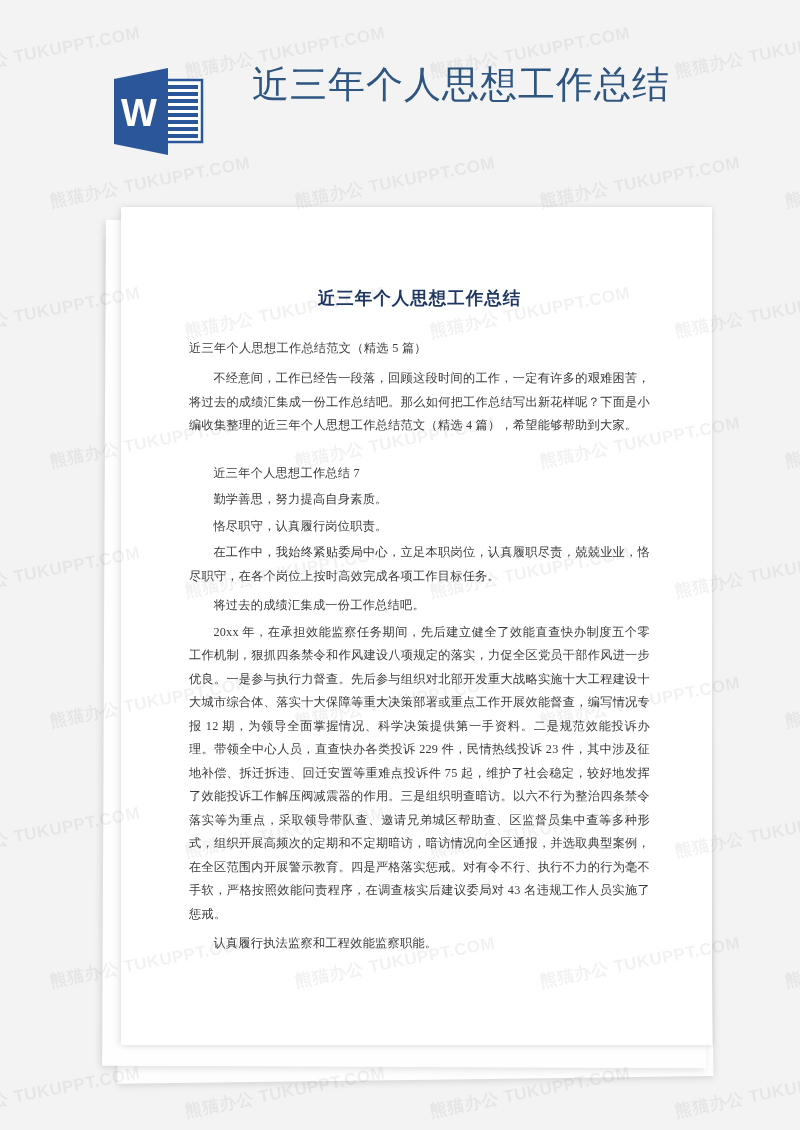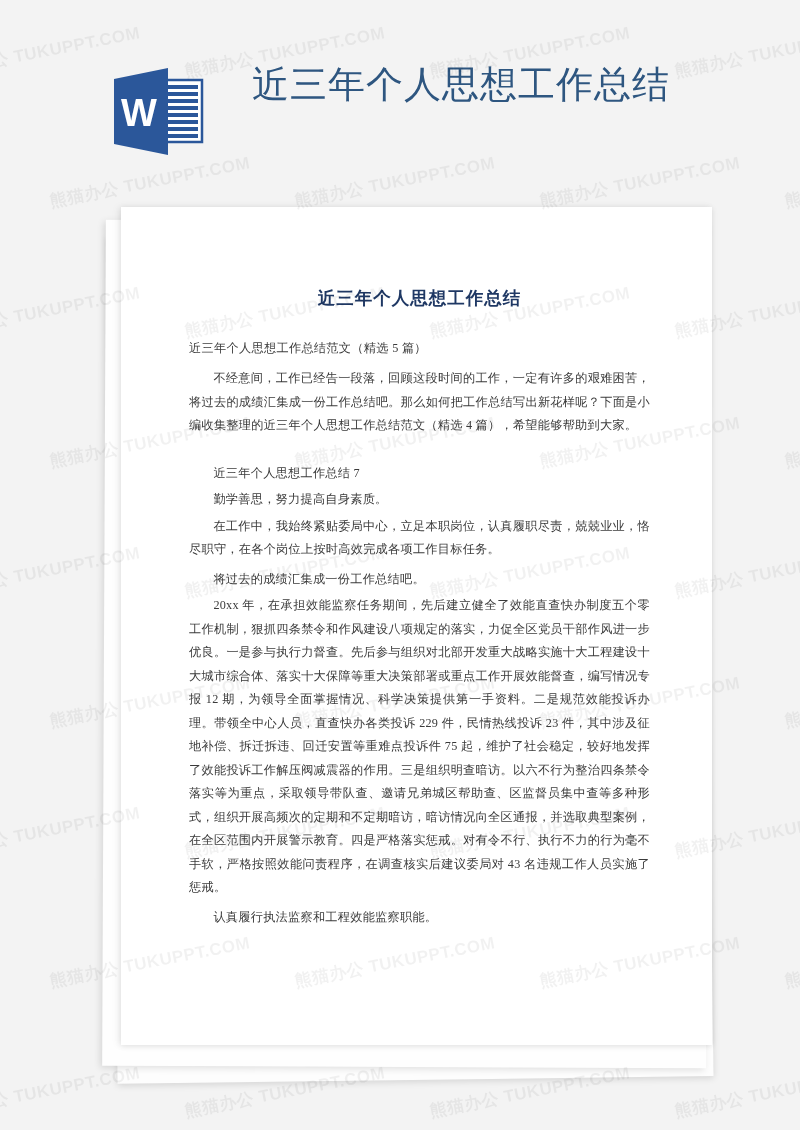--- a/index.html
+++ b/index.html
@@ -198,20 +198,21 @@
   <div class="doc-body">
 
     <div class="doc-title">近三年个人思想工作总结</div>
 
     <div class="doc-subtitle">近三年个人思想工作总结范文（精选 5 篇）</div>
 
     <div id="paragraphs">
         <div class="para indent gap-lg">不经意间，工作已经告一段落，回顾这段时间的工作，一定有许多的艰难困苦，将过去的成绩汇集成一份工作总结吧。那么如何把工作总结写出新花样呢？下面是小编收集整理的近三年个人思想工作总结范文（精选 4 篇），希望能够帮助到大家。</div>
         <div class="para indent tight">近三年个人思想工作总结 7</div>
         <div class="para indent tight">勤学善思，努力提高自身素质。</div>
+        <div class="para indent tight">恪尽职守，认真履行岗位职责。</div>
         <div class="para indent">在工作中，我始终紧贴委局中心，立足本职岗位，认真履职尽责，兢兢业业，恪尽职守，在各个岗位上按时高效完成各项工作目标任务。</div>
         <div class="para indent tight">将过去的成绩汇集成一份工作总结吧。</div>
         <div class="para indent">20xx 年，在承担效能监察任务期间，先后建立健全了效能直查快办制度五个零工作机制，狠抓四条禁令和作风建设八项规定的落实，力促全区党员干部作风进一步优良。一是参与执行力督查。先后参与组织对北部开发重大战略实施十大工程建设十大城市综合体、落实十大保障等重大决策部署或重点工作开展效能督查，编写情况专报 12 期，为领导全面掌握情况、科学决策提供第一手资料。二是规范效能投诉办理。带领全中心人员，直查快办各类投诉 229 件，民情热线投诉 23 件，其中涉及征地补偿、拆迁拆违、回迁安置等重难点投诉件 75 起，维护了社会稳定，较好地发挥了效能投诉工作解压阀减震器的作用。三是组织明查暗访。以六不行为整治四条禁令落实等为重点，采取领导带队查、邀请兄弟城区帮助查、区监督员集中查等多种形式，组织开展高频次的定期和不定期暗访，暗访情况向全区通报，并选取典型案例，在全区范围内开展警示教育。四是严格落实惩戒。对有令不行、执行不力的行为毫不手软，严格按照效能问责程序，在调查核实后建议委局对 43 名违规工作人员实施了惩戒。</div>
         <div class="para indent tight">认真履行执法监察和工程效能监察职能。</div>
       </div>
   </div>
 
   <div class="wm-layer" id="wm-layer">
       <span class="wm" style="left: -60px; top: 60px;">熊猫办公 TUKUPPT.COM</span>
       <span class="wm" style="left: 185px; top: 60px;">熊猫办公 TUKUPPT.COM</span>

